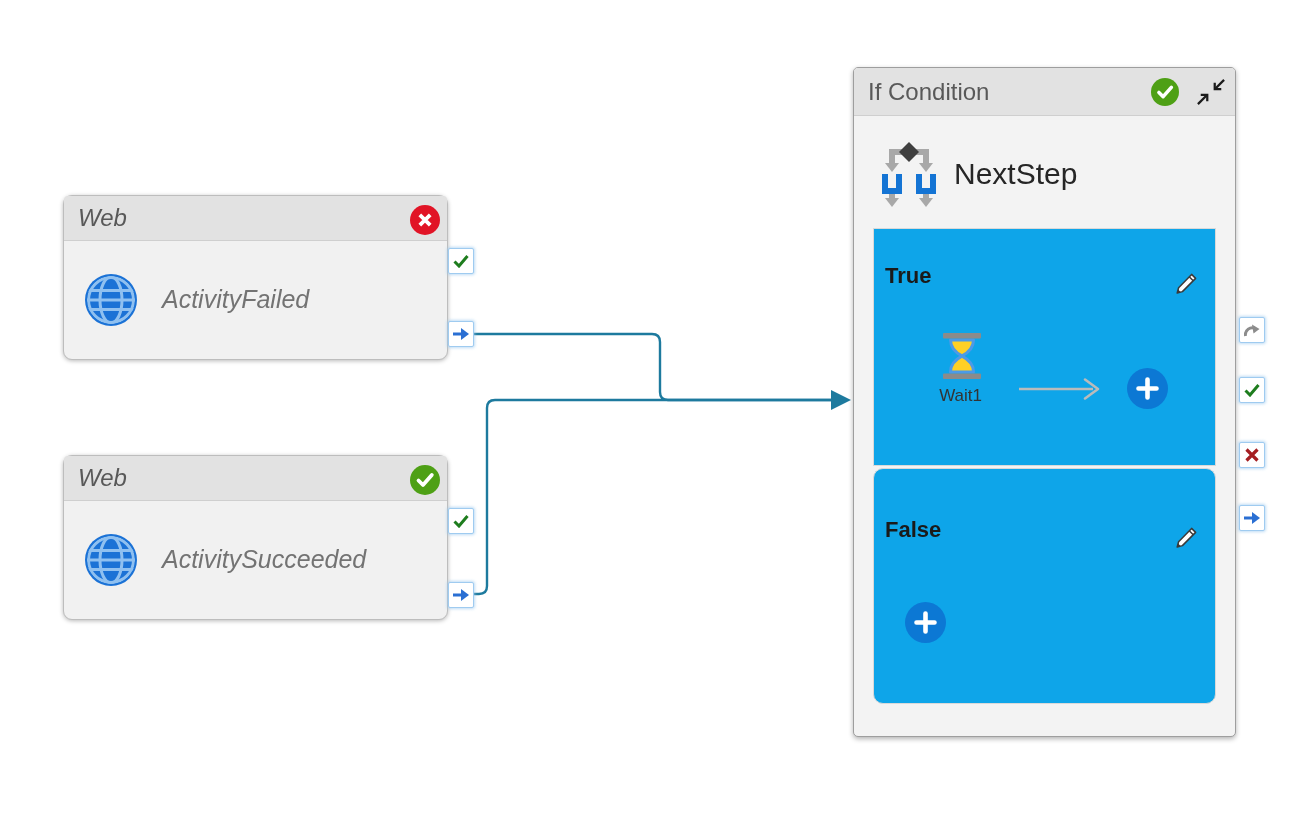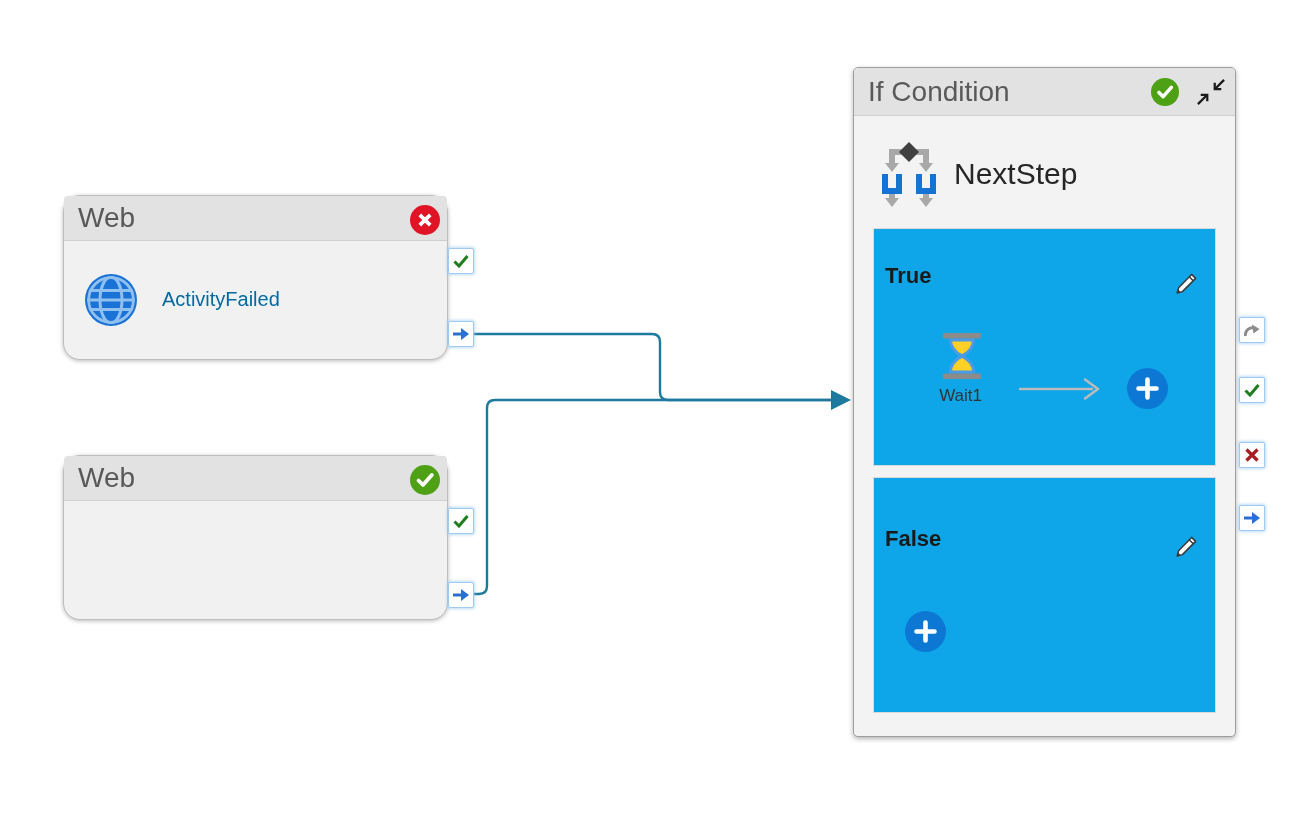--- a/index.html
+++ b/index.html
@@ -1,43 +1,43 @@
 <!DOCTYPE html>
 <html><head>
 <meta charset="utf-8">
 <style>
   html,body{margin:0;padding:0;background:#fff;}
   .canvas{position:relative;width:1314px;height:818px;background:#ffffff;overflow:hidden;
           font-family:"Liberation Sans", sans-serif;}
   .edges{position:absolute;left:0;top:0;z-index:1;}
   
-  .node{position:absolute;z-index:2;border:1px solid #bdbdbd;border-radius:17px;background:#f1f1f1;
-        box-shadow:0 1px 4px rgba(0,0,0,.28);}
+  .node{position:absolute;z-index:2;border:1px solid #bdbdbd;border-radius:9px;background:#f1f1f1;
+        box-shadow:0 1px 4px rgba(0,0,0,.28);font-style:italic;}
   .node-header{position:relative;height:45px;background:#e2e2e2;border-bottom:1px solid #cfcfcf;
         border-radius:4px 4px 0 0;display:flex;align-items:center;padding:0 14px;box-sizing:border-box;}
-  .node-type{font-size:28px;color:#595959;}
+  .node-type{font-size:24px;color:#595959;}
   .badge{position:absolute;right:7px;top:9px;line-height:0;}
   .node-body{display:flex;align-items:center;gap:25px;padding:0 0 0 21px;height:117px;}
-  .node-name{font-size:20px;color:#0369a1;}
+  .node-name{font-size:25px;color:#737373;}
   
   .port{position:absolute;z-index:3;width:24px;height:24px;background:#fff;border:1px solid #9fcbf0;
         border-radius:2px;display:flex;align-items:center;justify-content:center;
         box-shadow:0 0 3px 1px rgba(158,203,240,.65);}
   
   .ifc{position:absolute;left:853px;top:67px;width:383px;height:670px;z-index:2;background:#f3f3f3;
        border:1px solid #9e9e9e;border-radius:5px;box-shadow:0 2px 5px rgba(0,0,0,.3);box-sizing:border-box;}
   .ifc-header{position:relative;height:48px;background:#e2e2e2;border-bottom:1px solid #cfcfcf;
        border-radius:4px 4px 0 0;display:flex;align-items:center;padding:0 14px;box-sizing:border-box;}
   .ifc-header .hbadge{position:absolute;right:56px;top:10px;line-height:0;}
   .collapse-btn{position:absolute;right:9px;top:10px;line-height:0;cursor:pointer;}
   .ifc-activity{position:absolute;left:25px;top:73px;display:flex;align-items:center;gap:15px;}
   .ifc-name{font-size:30px;color:#262626;}
   .branch{position:absolute;left:19px;width:341px;background:#0ea5e9;border:1px solid #d9d9d9;}
   .branch.true{top:160px;height:236px;}
-  .branch.false{top:409px;height:234px;}
+  .branch.false{top:400px;height:234px;border-radius:10px;}
   .branch-label{position:absolute;left:11px;font-size:22px;font-weight:700;color:#1a1a1a;}
   .branch.true .branch-label{top:34px;}
   .branch.false .branch-label{top:48px;}
   .branch-edit{position:absolute;right:16px;line-height:0;cursor:pointer;}
   .branch.true .branch-edit{top:42px;}
   .branch.false .branch-edit{top:56px;}
   .wait-node{position:absolute;left:50px;top:104px;width:58px;text-align:right;cursor:pointer;}
   .wait-label{display:block;font-size:17px;color:#333;margin-top:3px;}
   .flow-arrow{position:absolute;left:143px;top:146px;line-height:0;}
   .plus-btn{position:absolute;line-height:0;cursor:pointer;}
@@ -97,20 +97,36 @@
   <div class="node" style="left:63px;top:455px;width:383px;height:163px;">
     <div class="node-header">
       <span class="node-type">Web</span>
       <span class="badge">
         <svg width="30" height="30" viewBox="0 0 30 30">
           <circle cx="15" cy="15" r="15" fill="#4ea015"></circle>
           <path d="M8.5,15.5 L13,20 L21.8,10" stroke="#fff" stroke-width="3.8" fill="none" stroke-linecap="round" stroke-linejoin="round"></path>
         </svg>
       </span>
     </div>
+    <div class="node-body">
+      <span style="line-height:0;">
+        <svg width="52" height="52" viewBox="0 0 52 52">
+          <circle cx="26" cy="26" r="26" fill="#1b72d6"></circle>
+          <clipPath id="gcB">
+              <circle cx="26" cy="26" r="24"></circle>
+            </clipPath>
+          <g clip-path="url(#gcB)" stroke="#8fc0f0" stroke-width="3" fill="none">
+            <circle cx="26" cy="26" r="22.5"></circle>
+            <ellipse cx="26" cy="26" rx="11" ry="23"></ellipse>
+            <path d="M0,16.5 H52 M0,26 H52 M0,35.5 H52"></path>
+          </g>
+        </svg>
+      </span>
+      <span class="node-name">ActivitySucceeded</span>
+    </div>
   </div>
   <div class="port" style="left:448px;top:508px;">
     <svg width="16" height="14">
       <path d="M1.5,7.5 L6,12 L14.5,2" stroke="#1e7d1e" stroke-width="3" fill="none"></path>
     </svg>
   </div>
   <div class="port" style="left:448px;top:582px;">
     <svg width="17" height="14">
       <path d="M0,7 H9" stroke="#2a6fd3" stroke-width="3"></path>
       <polygon points="8,1 16,7 8,13" fill="#2a6fd3"></polygon>

